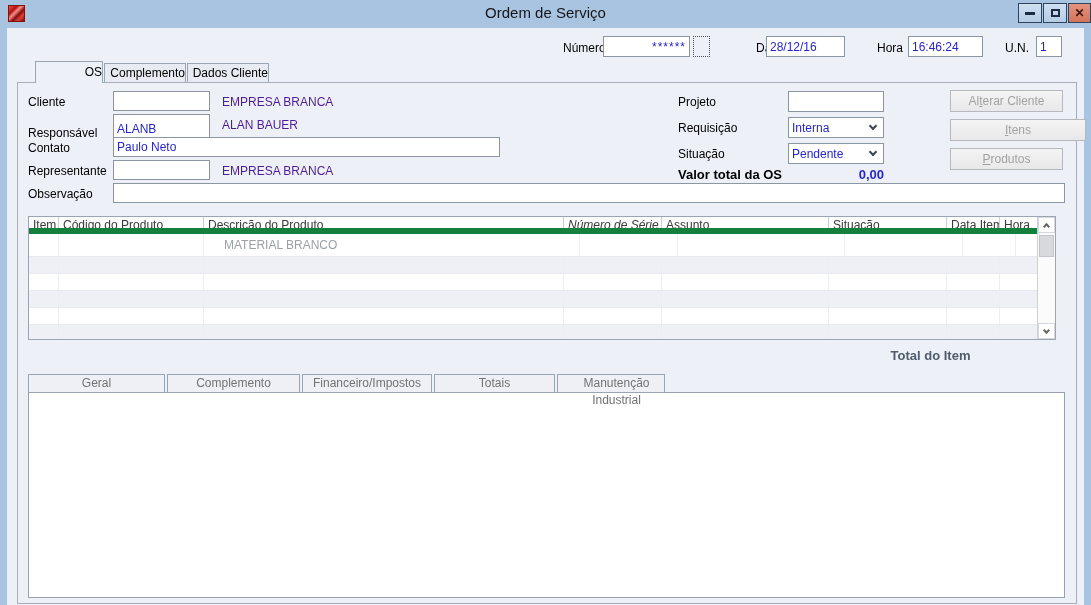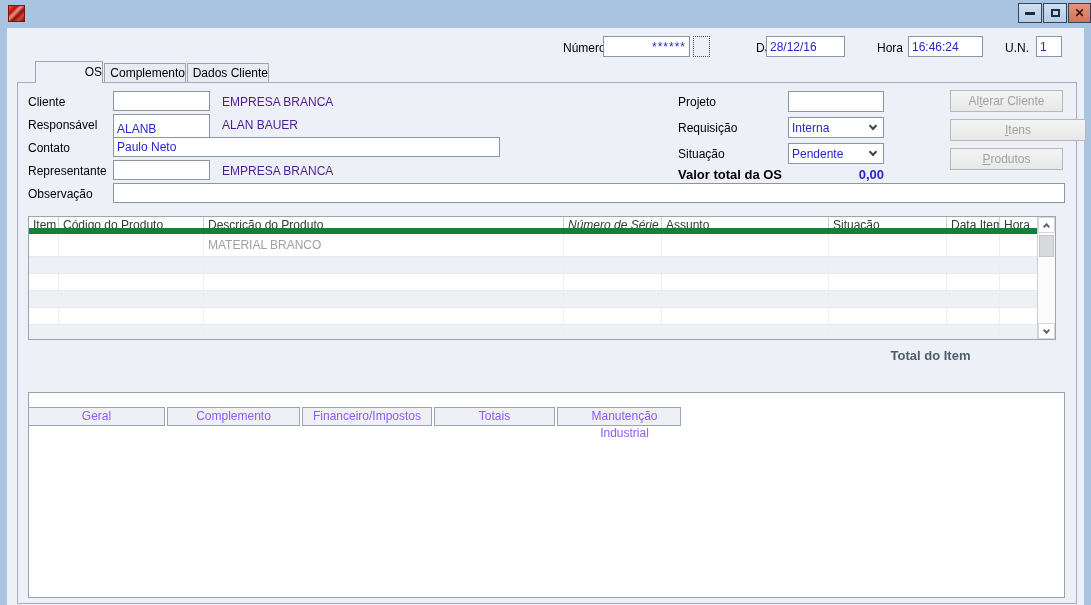--- a/index.html
+++ b/index.html
@@ -56,46 +56,47 @@
   
   .grid { position:absolute; left:28px; top:216px; width:1028px; height:124px;
           border:1px solid #9ba4b0; background:#fff; overflow:hidden; }
   .grow { display:flex; width:100%; }
   .gcell { border-right:1px solid #e1e4ea; overflow:hidden; white-space:nowrap; padding:1px 4px; font-size:12px; }
   .ghead { height:17px; border-bottom:6px solid #15803d; background:#fdfdfd; }
   .ghead .gcell { border-right:1px solid #ccd1d8; color:#3a3a3a; cursor:pointer; }
   .drow { border-bottom:1px solid #e8eaef; }
   .drow .gcell { border-right:1px solid #eceef2; }
   .alt { background:#eef0f5; }
-  .dim { color:#9aa1a9; }
+  .dim { color:#9aa1a9;margin-left:16px; }
 
   
   .sbar { position:absolute; right:0; top:0; width:18px; height:122px; background:#fbfbfc; border-left:1px solid #ccd1d8; }
   .sbtn { position:absolute; left:0; width:17px; height:16px; background:#fff; border:1px solid #d4d8de;
           display:flex; align-items:center; justify-content:center; cursor:pointer; }
   .schev { width:5px; height:5px; border-right:2px solid #666; border-bottom:2px solid #666; }
   .schev.up { transform:rotate(-135deg); margin-top:3px; }
   .schev.down { transform:rotate(45deg); margin-bottom:2px; }
   .sthumb { position:absolute; left:1px; top:18px; width:15px; height:22px; background:#d7d9dd; border:1px solid #c2c5ca; cursor:grab; }
 
   .total-item { font-size:13px; font-weight:bold; color:#4e5c6b; text-align:center; }
 
   
   .btab { position:absolute; top:374px; height:19px; border:1px solid #9aa5b2; background:#eff0f6;
-          font-size:12px; color:#8b5cf6; text-align:center; line-height:17px; cursor:pointer; z-index:2;margin-top:33px; }
+          font-size:12px; color:#737373; text-align:center; line-height:17px; cursor:pointer; z-index:2; }
 
   .panel { position:absolute; left:28px; top:392px; width:1037px; height:206px; background:#fff; border:1px solid #99a1ac; }
 </style>
 </head>
 <body>
 
 <div class="window">
 
   <div class="titlebar">
     <div class="app-icon"></div>
+    <div class="win-title">Ordem de Serviço</div>
     <div class="tb-btn min">
       <span class="glyph-min"></span>
     </div>
     <div class="tb-btn max">
       <span class="glyph-max"></span>
     </div>
     <div class="tb-btn close">
       <span class="glyph-close">✕</span>
     </div>
   </div>
@@ -114,21 +115,21 @@
 
   <div class="groupbox"></div>
   <div class="abs tab active" style="left:35px; top:61px; width:68px; height:22px; line-height:21px;">OS</div>
   <div class="abs tab" style="left:104px; top:63px; width:82px; height:19px; line-height:18px;">Complemento</div>
   <div class="abs tab" style="left:187px; top:63px; width:82px; height:19px; line-height:18px;">Dados Cliente</div>
 
   <div class="abs lbl" style="left:28px; top:95px;">Cliente</div>
   <input class="abs field" style="left: 113px; top: 91px; width: 97px; height: 20px;" value="">
   <div class="abs bluetext" style="left:222px; top:95px;">EMPRESA BRANCA</div>
 
-  <div class="abs lbl" style="left:28px; top:118px;">Responsável</div>
+  <div class="abs lbl" style="left:28px; top:126px;">Responsável</div>
   <input class="abs field" style="left: 113px; top: 114px; width: 97px; height: 30px;" value="ALANB">
   <div class="abs bluetext" style="left:222px; top:118px;">ALAN BAUER</div>
 
   <div class="abs lbl" style="left:28px; top:141px;">Contato</div>
   <input class="abs field" style="left: 113px; top: 137px; width: 387px; height: 20px;" value="Paulo Neto">
 
   <div class="abs lbl" style="left:28px; top:164px;">Representante</div>
   <input class="abs field" style="left: 113px; top: 160px; width: 97px; height: 20px;" value="">
   <div class="abs bluetext" style="left:222px; top:164px;">EMPRESA BRANCA</div>
 
@@ -247,17 +248,17 @@
       </div>
     </div>
   </div>
 
   <div class="abs total-item" style="left:838px; top:348px; width:185px;">Total do Item</div>
 
   <div class="btab" style="left:28px;  width:137px;">Geral</div>
   <div class="btab" style="left:167px; width:133px;">Complemento</div>
   <div class="btab" style="left:302px; width:130px;">Financeiro/Impostos</div>
   <div class="btab" style="left:434px; width:121px;">Totais</div>
-  <div class="btab" style="left:557px; width:124px;padding-left:11px;">Manutenção Industrial</div>
+  <div class="btab" style="left:557px; width:108px;padding-left:11px;">Manutenção Industrial</div>
 
   <div class="panel"></div>
 
 </div>
 
 </body></html>

